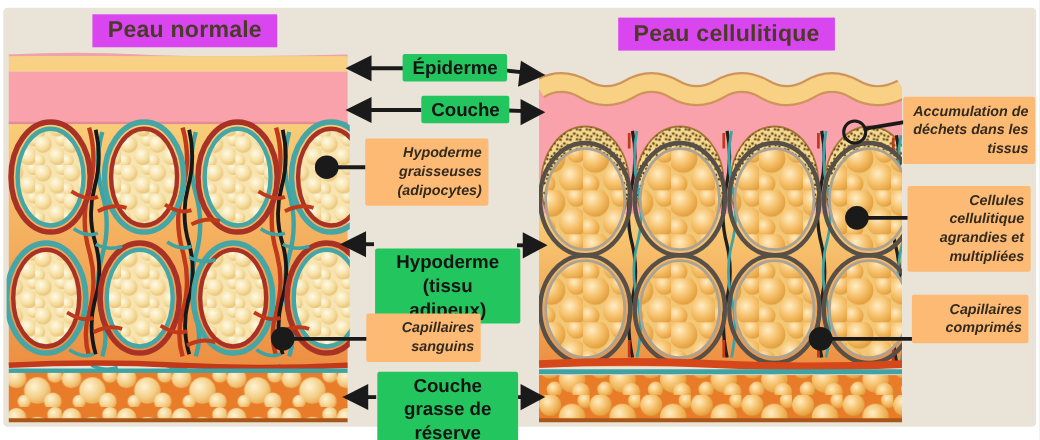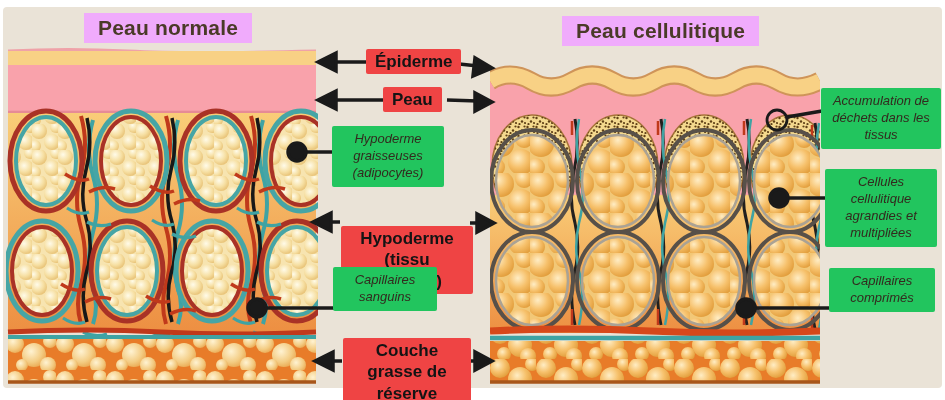--- a/index.html
+++ b/index.html
@@ -1,27 +1,27 @@
 <!DOCTYPE html>
 <html><head>
 <meta charset="utf-8">
 <style>
   html,body{margin:0;padding:0;}
   body{width:945px;height:400px;position:relative;background:#ffffff;
        font-family:"Liberation Sans",sans-serif;overflow:hidden;}
   .canvas{position:absolute;left:3px;top:7px;width:939px;height:381px;
           background:#eae3d7;border-radius:4px;}
   .abs{position:absolute;}
-  .title-box{position:absolute;background:#f0abfc;color:#4a3a28;
+  .title-box{position:absolute;background:#d946ef;color:#4a3a28;
              font-size:21px;font-weight:700;padding:3px 14px;letter-spacing:.2px;}
-  .lbl-white{position:absolute;background:#ef4444;color:#141414;
+  .lbl-white{position:absolute;background:#22c55e;color:#141414;
              font-size:17px;font-weight:700;padding:2px 9px;text-align:center;
              line-height:1.25;border-radius:2px;}
-  .lbl-tan{position:absolute;background:#22c55e;color:#332a1e;
-           font-size:13px;font-weight:400;font-style:italic;text-align:center;
+  .lbl-tan{position:absolute;background:#fdba74;color:#332a1e;
+           font-size:13px;font-weight:700;font-style:italic;text-align:right;
            line-height:1.3;padding:5px 6px;border-radius:2px;}
   svg{display:block;}
   .overlay{position:absolute;left:0;top:0;pointer-events:none;}
 </style>
 </head>
 <body>
 
 <div class="canvas"></div>
 
 <svg class="abs" style="left:6px;top:46px;" width="312" height="341" viewBox="0 0 312 341">
@@ -265,22 +265,22 @@
         <line x1="746" y1="308" x2="831" y2="308"></line>
         <circle cx="746" cy="308" r="9"></circle>
       </g>
   </g>
 </svg>
 
 <div class="title-box" style="left:84px;top:13px;">Peau normale</div>
 <div class="title-box" style="left:562px;top:16px;text-align:center;">Peau cellulitique</div>
 
 <div class="lbl-white" style="left:366px;top:49px;">Épiderme</div>
-<div class="lbl-white" style="left:383px;top:87px;">Peau</div>
+<div class="lbl-white" style="left:383px;top:87px;">Couche</div>
 <div class="lbl-white" style="left:341px;top:198px;width:114px;margin-top:28px;">Hypoderme (tissu adipeux)</div>
 <div class="lbl-white" style="left:343px;top:338px;width:110px;">Couche grasse de réserve</div>
 
 <div class="lbl-tan" style="left:332px;top:126px;width:100px;">Hypoderme graisseuses (adipocytes)</div>
-<div class="lbl-tan" style="left:333px;top:267px;width:92px;">Capillaires sanguins</div>
+<div class="lbl-tan" style="left:333px;top:285px;width:92px;">Capillaires sanguins</div>
 
 <div class="lbl-tan" style="left:821px;top:88px;width:108px;">Accumulation de déchets dans les tissus</div>
 <div class="lbl-tan" style="left:825px;top:169px;width:100px;">Cellules cellulitique agrandies et multipliées</div>
 <div class="lbl-tan" style="left:829px;top:268px;width:94px;">Capillaires comprimés</div>
 
 </body></html>

